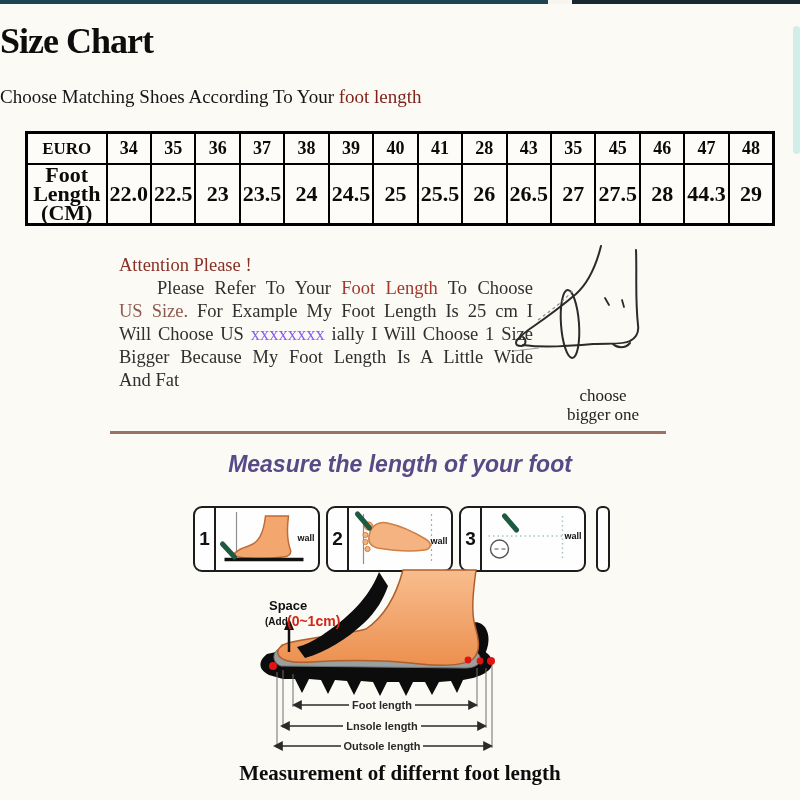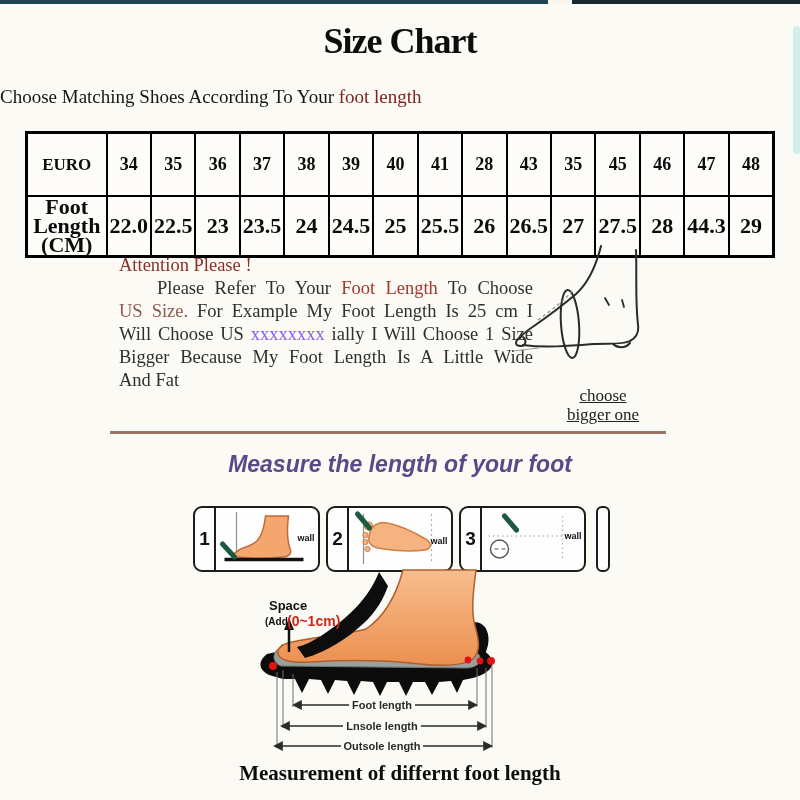--- a/index.html
+++ b/index.html
@@ -18,61 +18,61 @@
     left:0; top:0; width:800px; height:4px;
     background:linear-gradient(to right,#1f4451 0%,#1f4451 68.5%,#f6f5ef 68.5%,#f6f5ef 71.5%,#19272f 71.5%,#19272f 100%);
   }
   #right-tint {
     right:0; top:26px; width:7px; height:128px;
     background:rgba(176,228,220,0.55); border-radius:4px;
   }
 
   
   #title {
-    left:0; top:20px; width:800px; text-align:center;
+    left:0; top:20px; width:800px; text-align:left;
     font-size:36px; font-weight:bold; letter-spacing:-1px; color:#0d0d0d;
   }
   #subtitle {
     left:0; top:86px; width:800px; text-align:left;
     font-size:19px; font-weight:normal; color:#151515;
   }
   #subtitle .hl { color:#7e241c; }
 
   
   #size-table {
     left:25px; top:131px; width:750px;
     border-collapse:collapse; table-layout:fixed;
     border:3px solid #000;
     background:#fdfcf9;
   }
   #size-table td {
     border:2px solid #000; text-align:center; vertical-align:middle;
     font-weight:bold; font-size:18px; color:#0b0b0b; padding:0 1px;
   }
-  #size-table tr.r1 td { height:63px; }
+  #size-table tr.r1 td { height:31px; }
   #size-table tr.r2 td { height:61px; font-size:22px; }
   #size-table td.first { width:80px; font-size:17px; line-height:19px; }
 
   
   #attention {
     left:119px; top:254px; width:414px;
     font-size:18.5px; line-height:23px; color:#2f2f2f;
   }
   #attention .ln { text-align:justify; text-align-last:justify; }
   #attention .heading { color:#8a2f26; text-align:left; text-align-last:left; }
   #attention .indent { text-indent:38px; }
   #attention .noj { text-align:center; text-align-last:left; }
   .red1 { color:#a4372c; }
   .red2 { color:#8d5a50; }
   .red3 { color:#8b5cf6; }
 
   
   #sketch-caption {
     left:543px; top:386px; width:120px; text-align:center;
-    font-size:17px; line-height:19px; color:#222;text-decoration:underline;
+    font-size:17px; line-height:19px; color:#222;
   }
 
   #divider {
     left:110px; top:431px; width:556px; height:3px; background:#9d7266;
   }
 
   #measure-heading {
     left:0; top:451px; width:800px; text-align:center;
     font-family:"Liberation Sans", sans-serif;
     font-style:italic; font-weight:bold; font-size:23px; color:#584a87;

